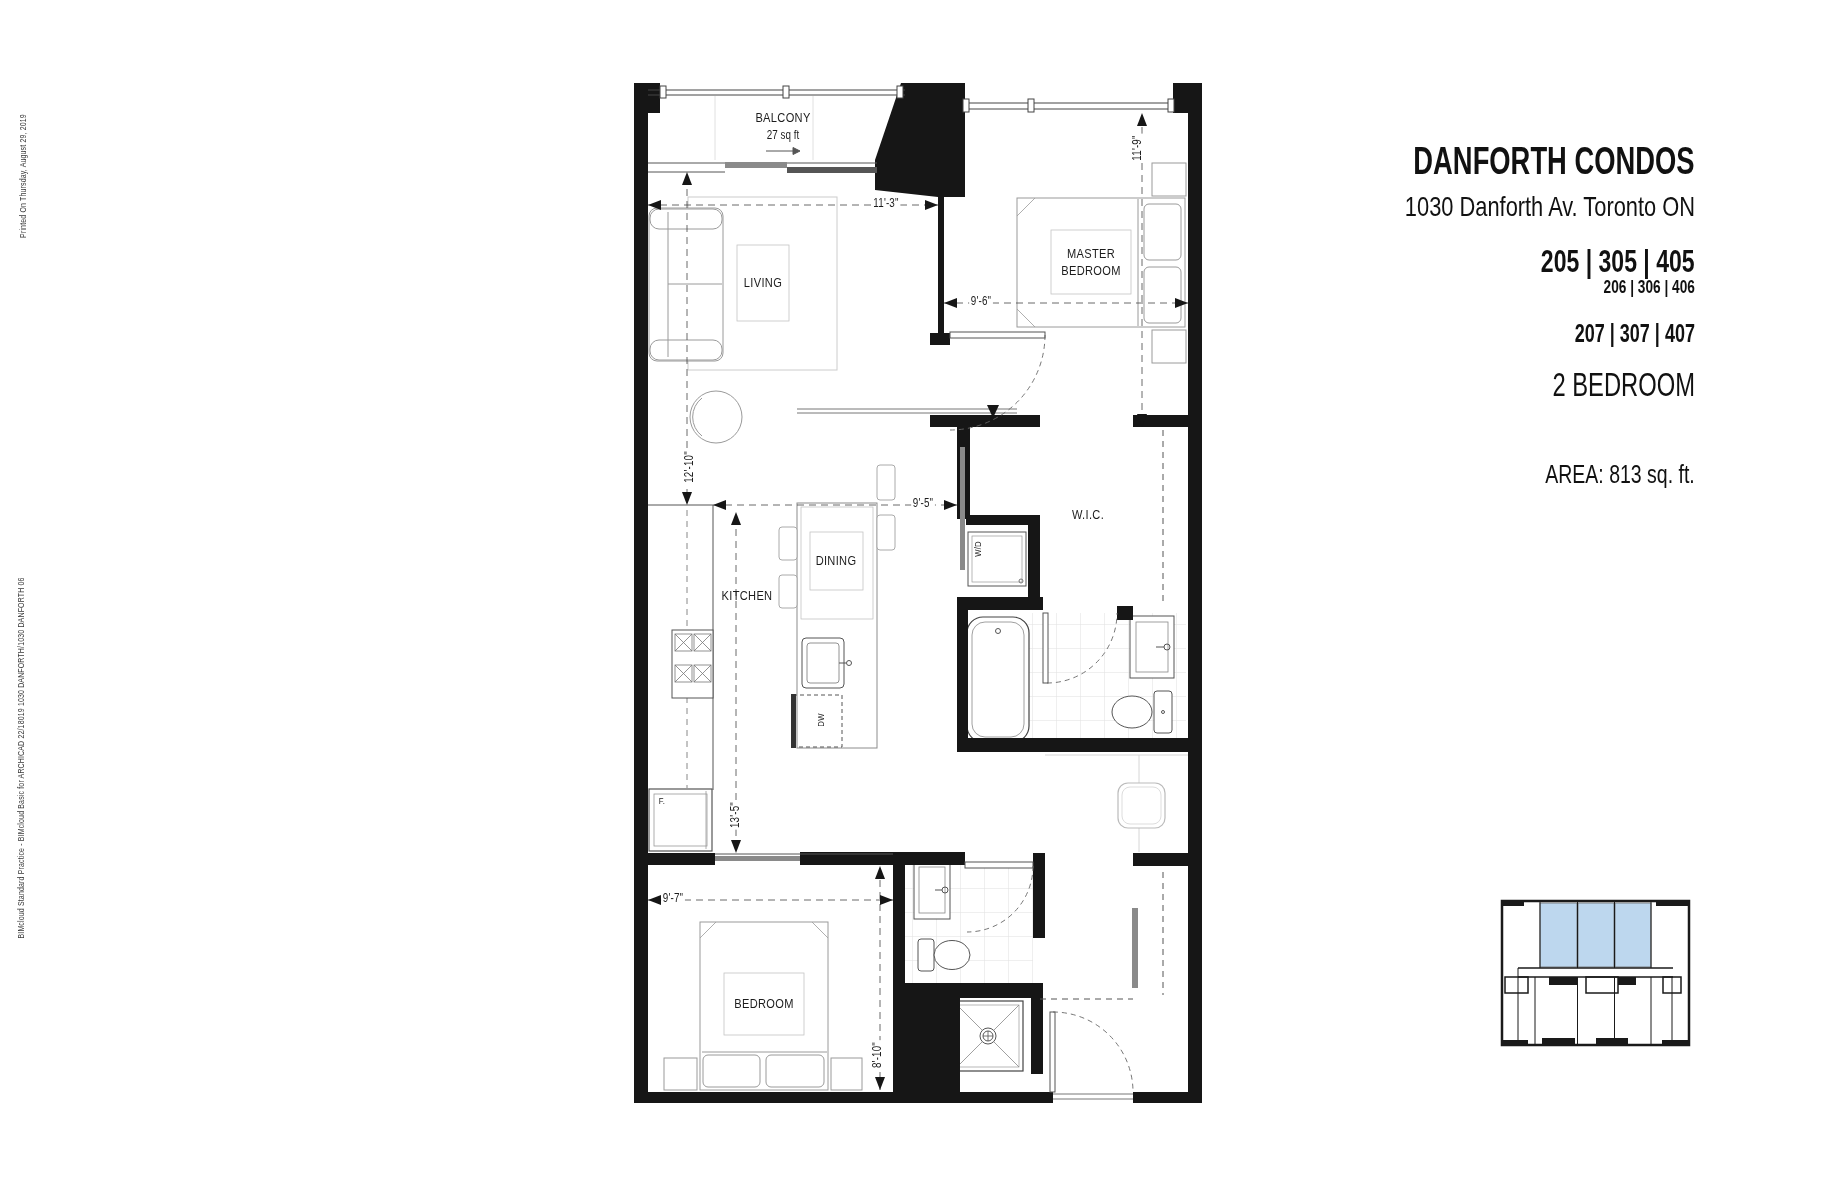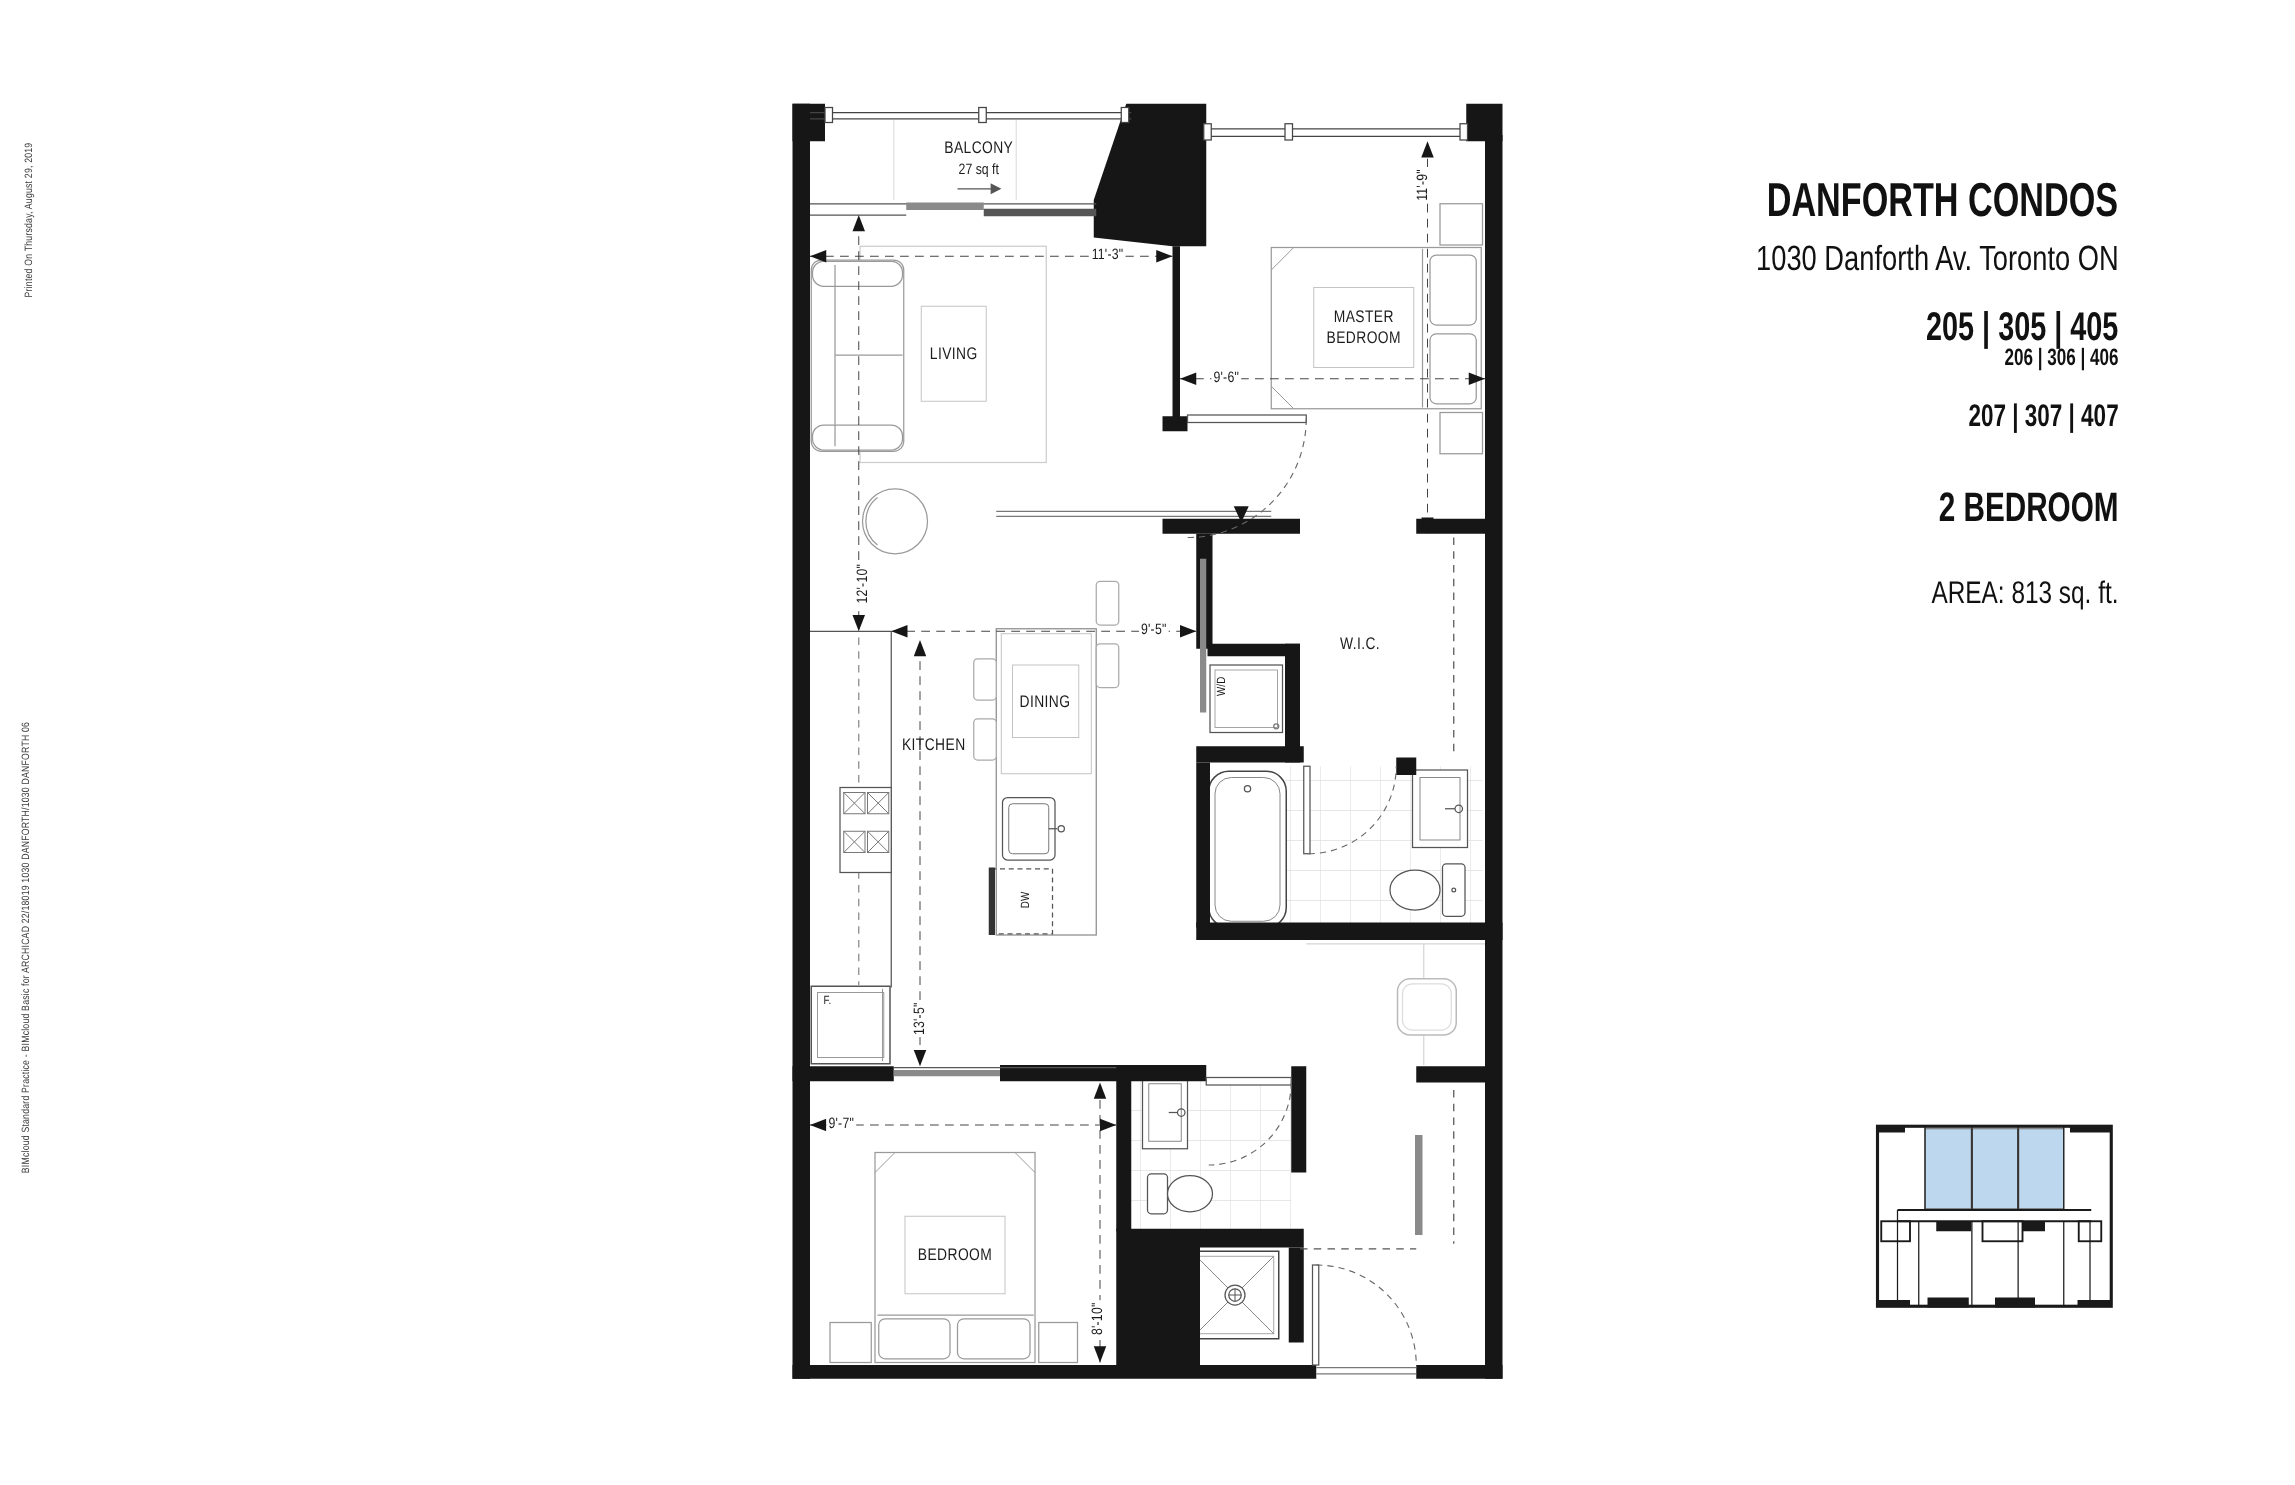--- a/index.html
+++ b/index.html
@@ -19,21 +19,21 @@
   .tiny{font-size:9.5px;letter-spacing:.2px;}
   .margin-note{font-size:8.5px;color:#3a3a3a;letter-spacing:.2px;white-space:nowrap;}
   .tb{position:absolute;right:141px;text-align:left;color:#111;}
   .tb span{display:block;transform:scaleX(.72);transform-origin:right center;white-space:nowrap;}
   .tb.wide span{transform:scaleX(.78);}
   .tb-project{top:140px;font-size:38px;font-weight:bold;}
   .tb-address{top:191px;font-size:28px;}
   .tb-stack1{top:243px;font-size:32px;font-weight:600;}
   .tb-stack2{top:276px;font-size:19px;font-weight:600;}
   .tb-stack3{top:307px;font-size:25px;font-weight:600;margin-top:12px;}
-  .tb-type{top:366px;font-size:33px;font-weight:bold;margin-top:21px;}
+  .tb-type{top:366px;font-size:33px;font-weight:normal;}
   .tb-area{top:460px;font-size:25px;font-weight:400;}
 </style>
 </head>
 <body>
 
 <svg width="1836" height="1188" viewBox="0 0 1836 1188">
   <defs>
     <pattern id="tile" width="24" height="24" patternUnits="userSpaceOnUse">
       <path d="M24 0H0V24" fill="none" stroke="#e0e0e0" stroke-width="1"></path>
     </pattern>

